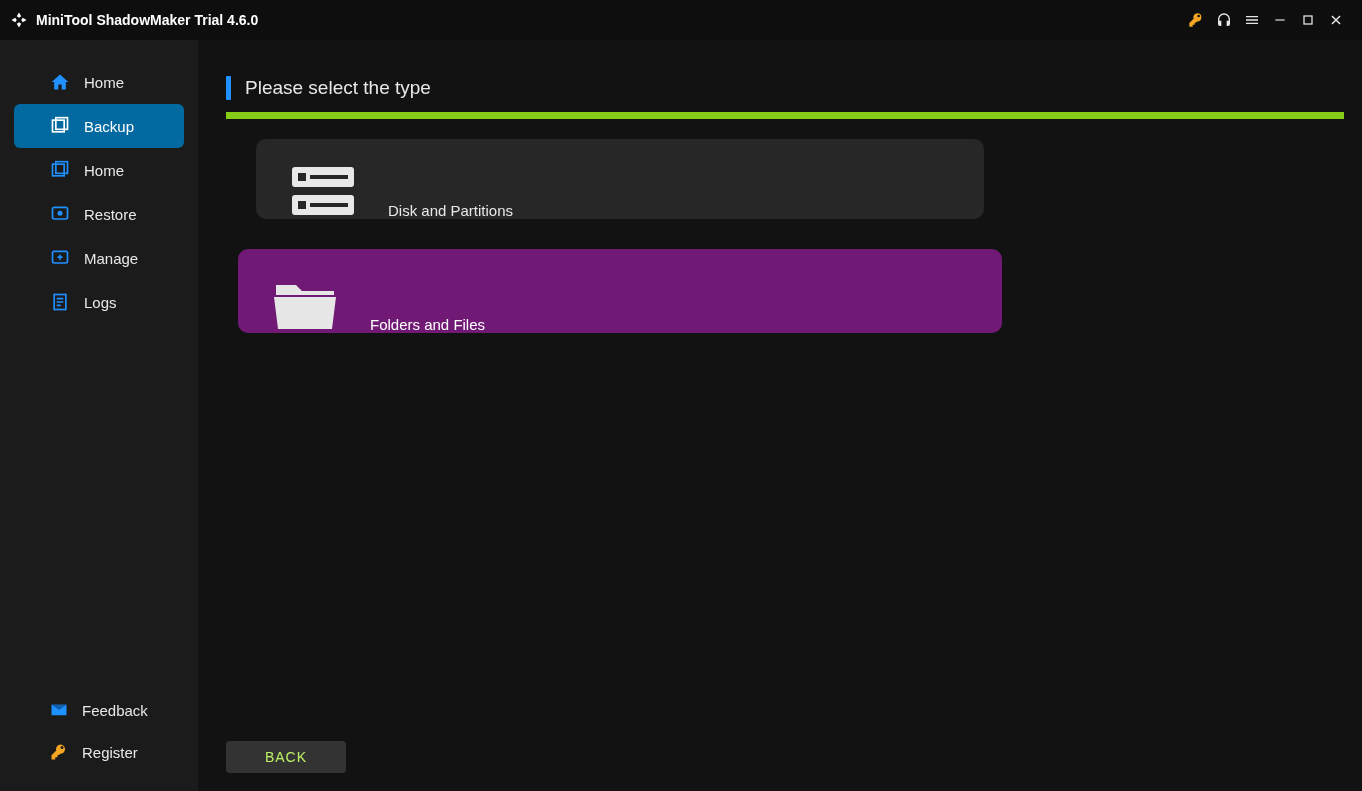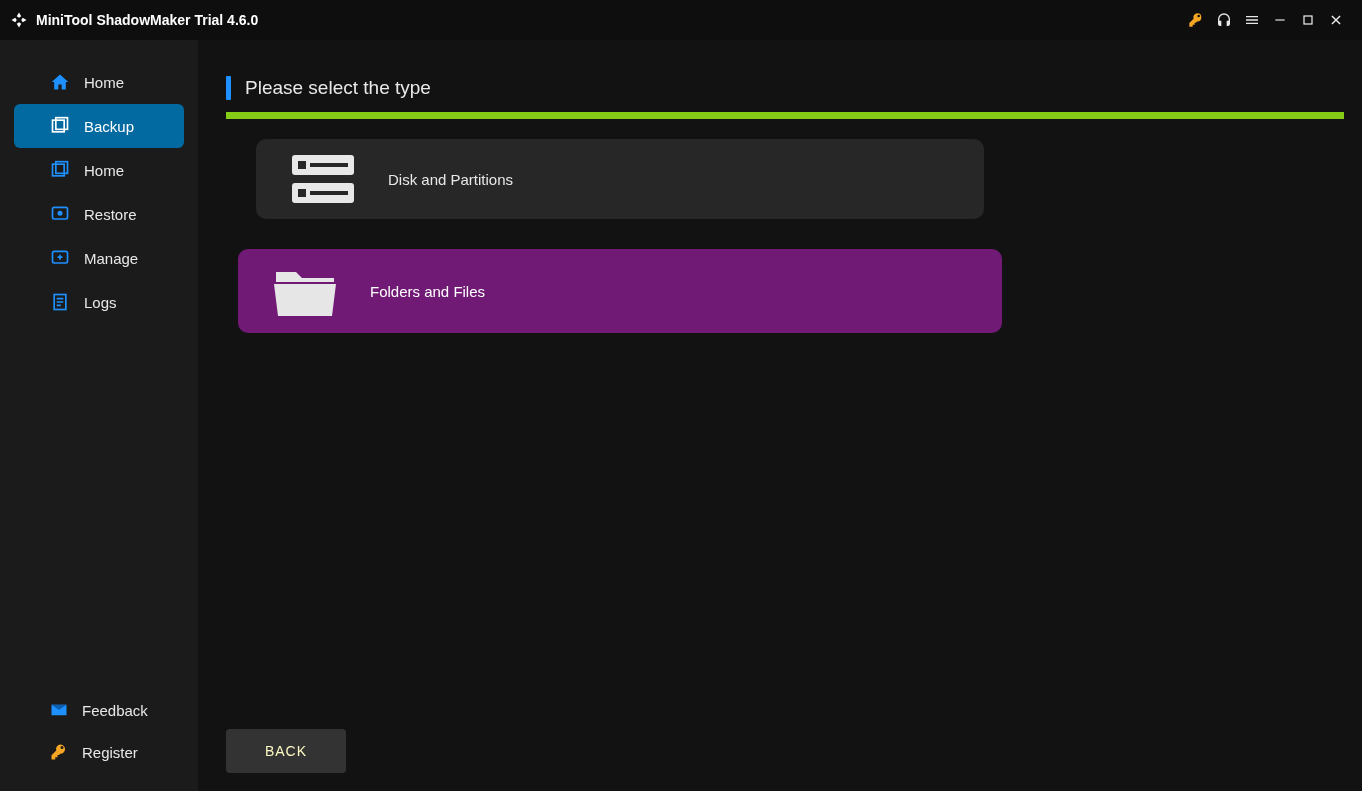--- a/index.html
+++ b/index.html
@@ -14,26 +14,26 @@
   .nav-list { display:flex; flex-direction:column; gap:0; }
   .nav-item { display:flex; align-items:center; height:44px; padding-left:36px; gap:14px; cursor:pointer; color:#e8e8e8; font-size:15px; border-radius:6px; margin:0 14px 0 14px; }
   .nav-item.active { background:#0369a1; color:#fff; }
   .nav-dot { width:6px; height:6px; border-radius:50%; background:#e21e1e; display:inline-block; margin-left:6px; }
   .bottom-list .nav-item { height:42px; font-size:15px; }
   .content { flex:1; background:#121212; padding:36px 18px 18px 28px; display:flex; flex-direction:column; }
   .heading-row { display:flex; align-items:center; gap:14px; border-bottom:7px solid #84cc16; padding-bottom:12px; }
   .heading-bar { width:5px; height:24px; background:#1e90ff; border-radius:1px; }
   .heading-text { font-size:19px; color:#e8e8e8; }
   .options { margin-top:20px; display:flex; flex-direction:column; gap:30px; padding-left:30px; }
-  .option-card { width:740px; height:80px; border-radius:10px; display:flex; align-items:center; gap:30px; padding-left:32px; cursor:pointer; }
+  .option-card { width:740px; height:80px; border-radius:10px; display:flex; align-items:flex-end; gap:30px; padding-left:32px; cursor:pointer; }
   .option-card.unselected { background:#272727; color:#e8e8e8; width:728px; }
   .option-card.selected { background:#701a75; color:#fff; width:764px; height:84px; margin-left:-18px; }
   .option-label { font-size:15px; }
   .footer { margin-top:auto; }
-  .back-btn { width:120px; height:44px; background:#333333; color:#fef9c3; border:none; border-radius:4px; font-size:14px; letter-spacing:1px; cursor:pointer; }
+  .back-btn { width:120px; height:32px; background:#333333; color:#bef264; border:none; border-radius:4px; font-size:14px; letter-spacing:1px; cursor:pointer; }
   svg { display:block; }
 </style>
 </head>
 <body>
 
 <div class="titlebar">
   <div class="titlebar-left">
     <span>
       <svg width="18" height="18" viewBox="0 0 24 24">
           <path fill="#fff" d="M12 2l3 5-3 2-3-2 3-5zm0 20l-3-5 3-2 3 2-3 5zm10-10l-5 3-2-3 2-3 5 3zM2 12l5-3 2 3-2 3-5-3z"></path>

